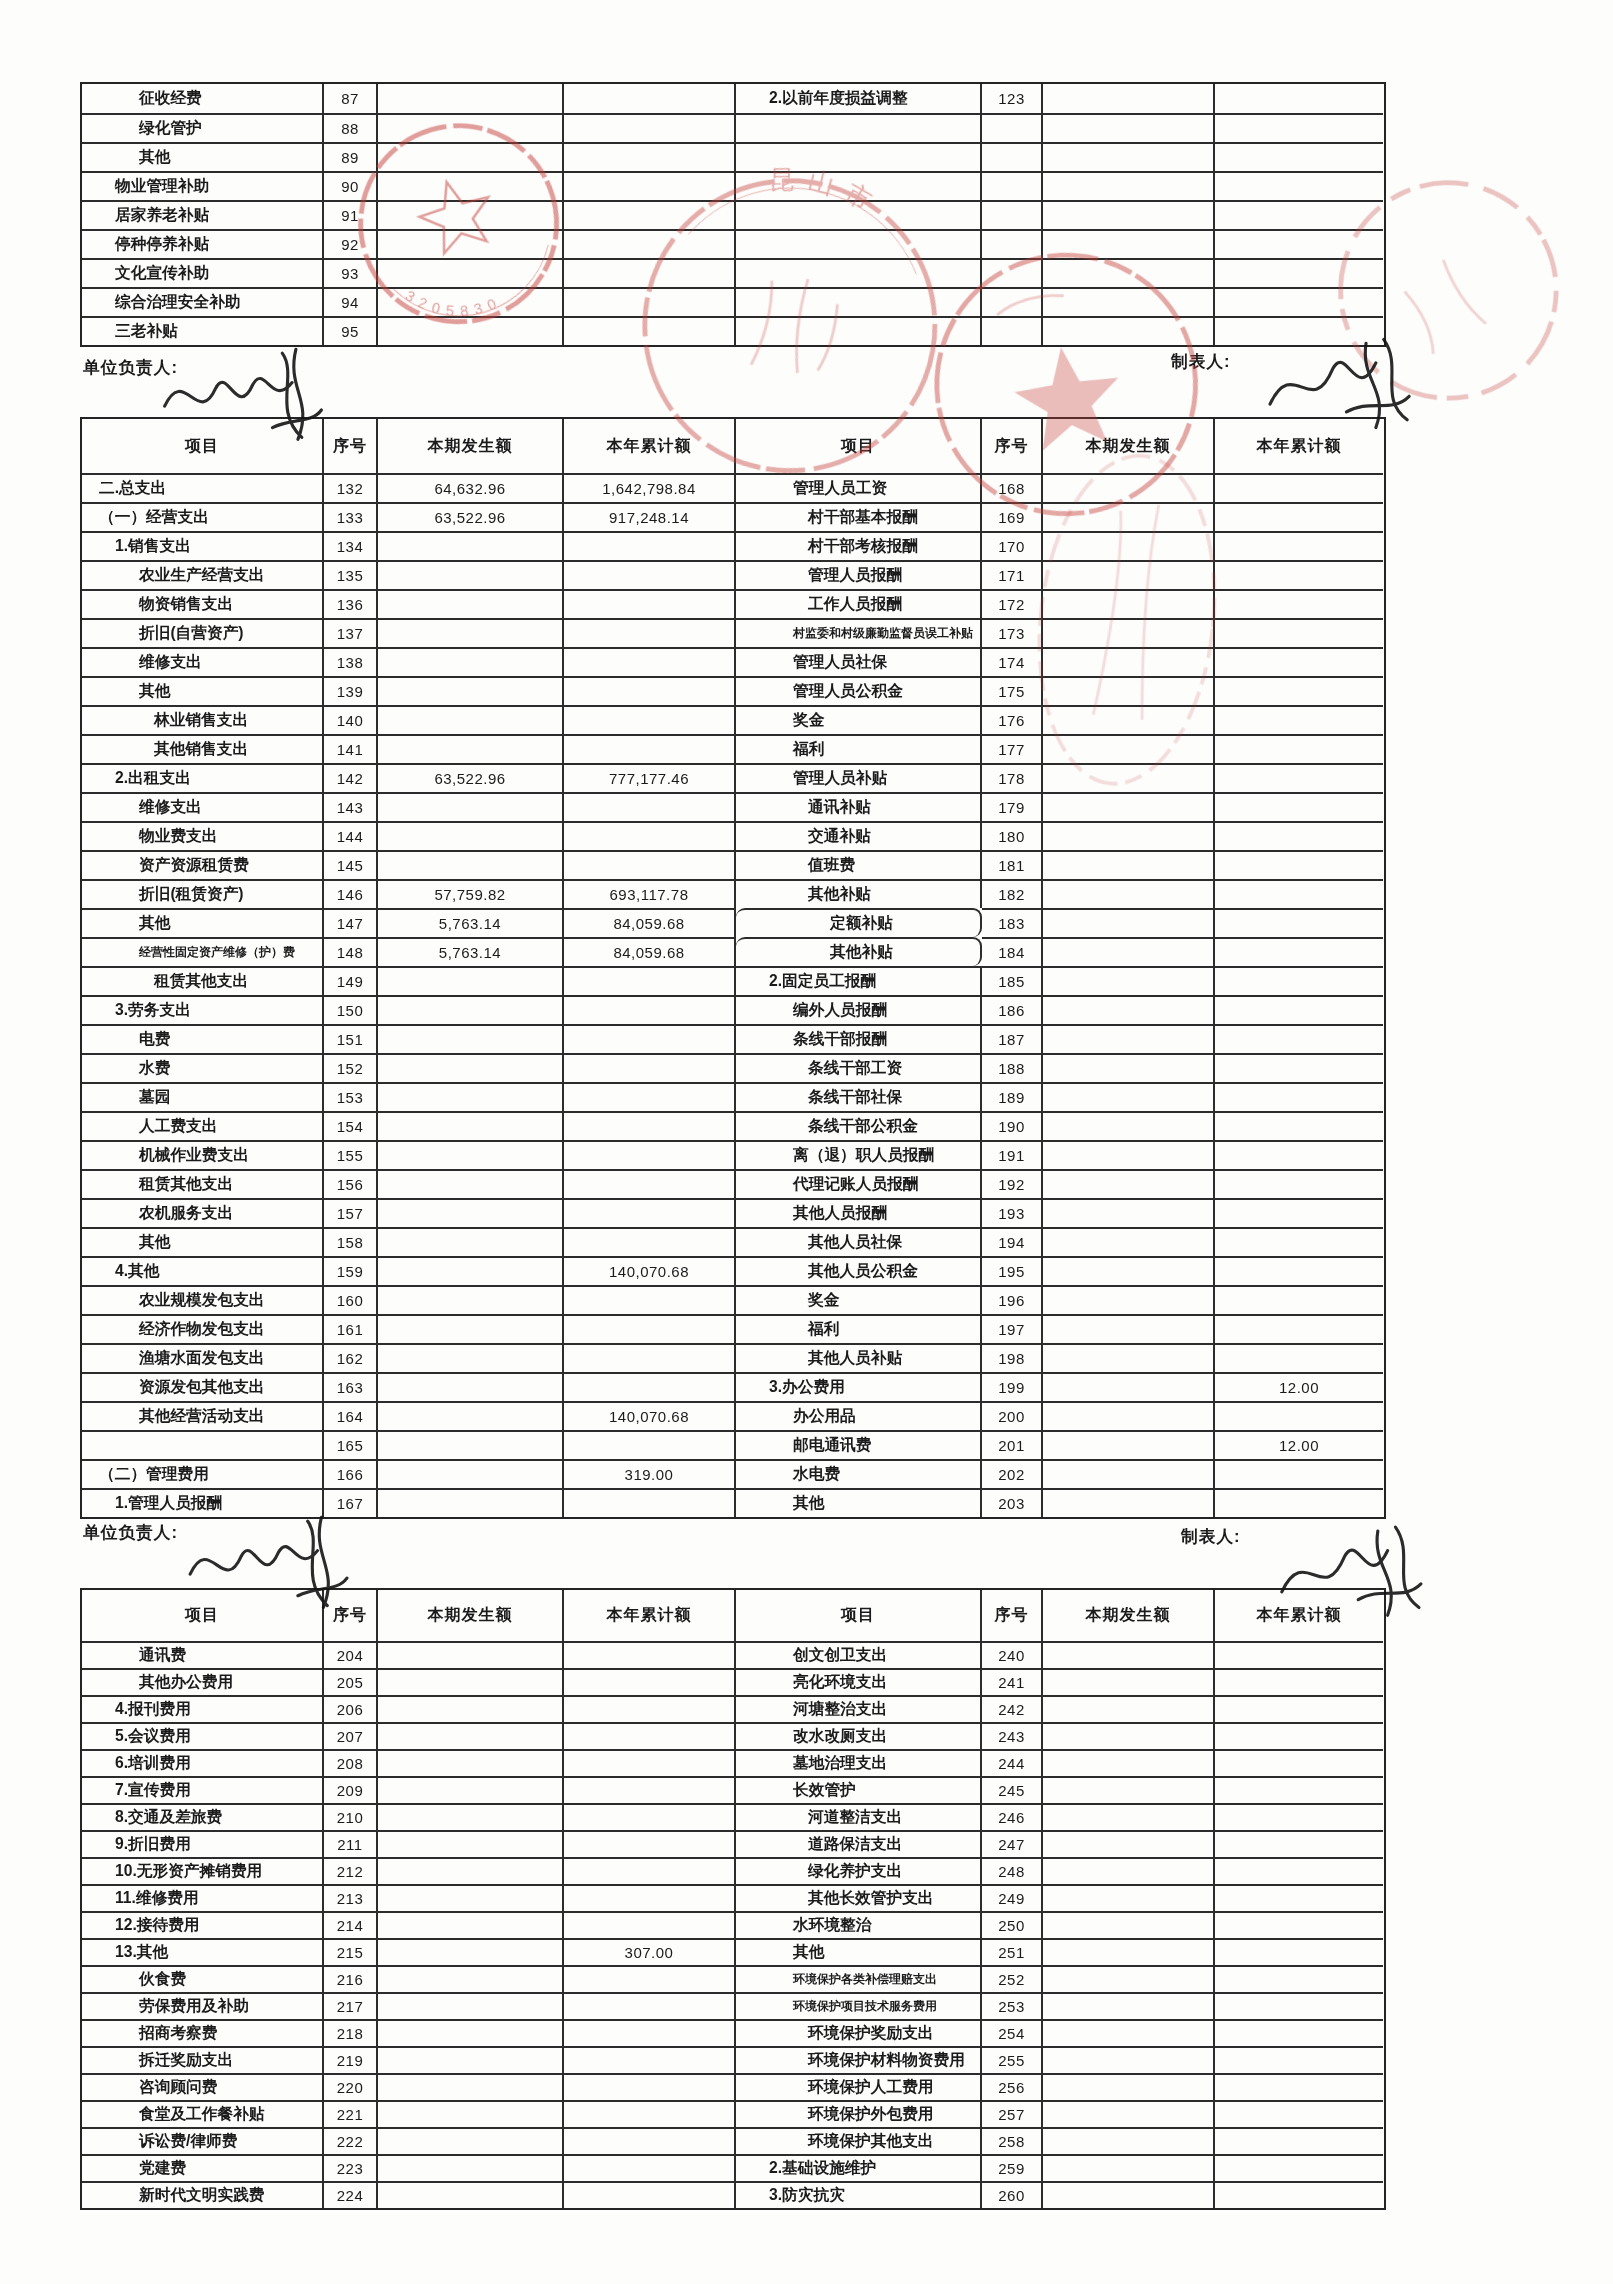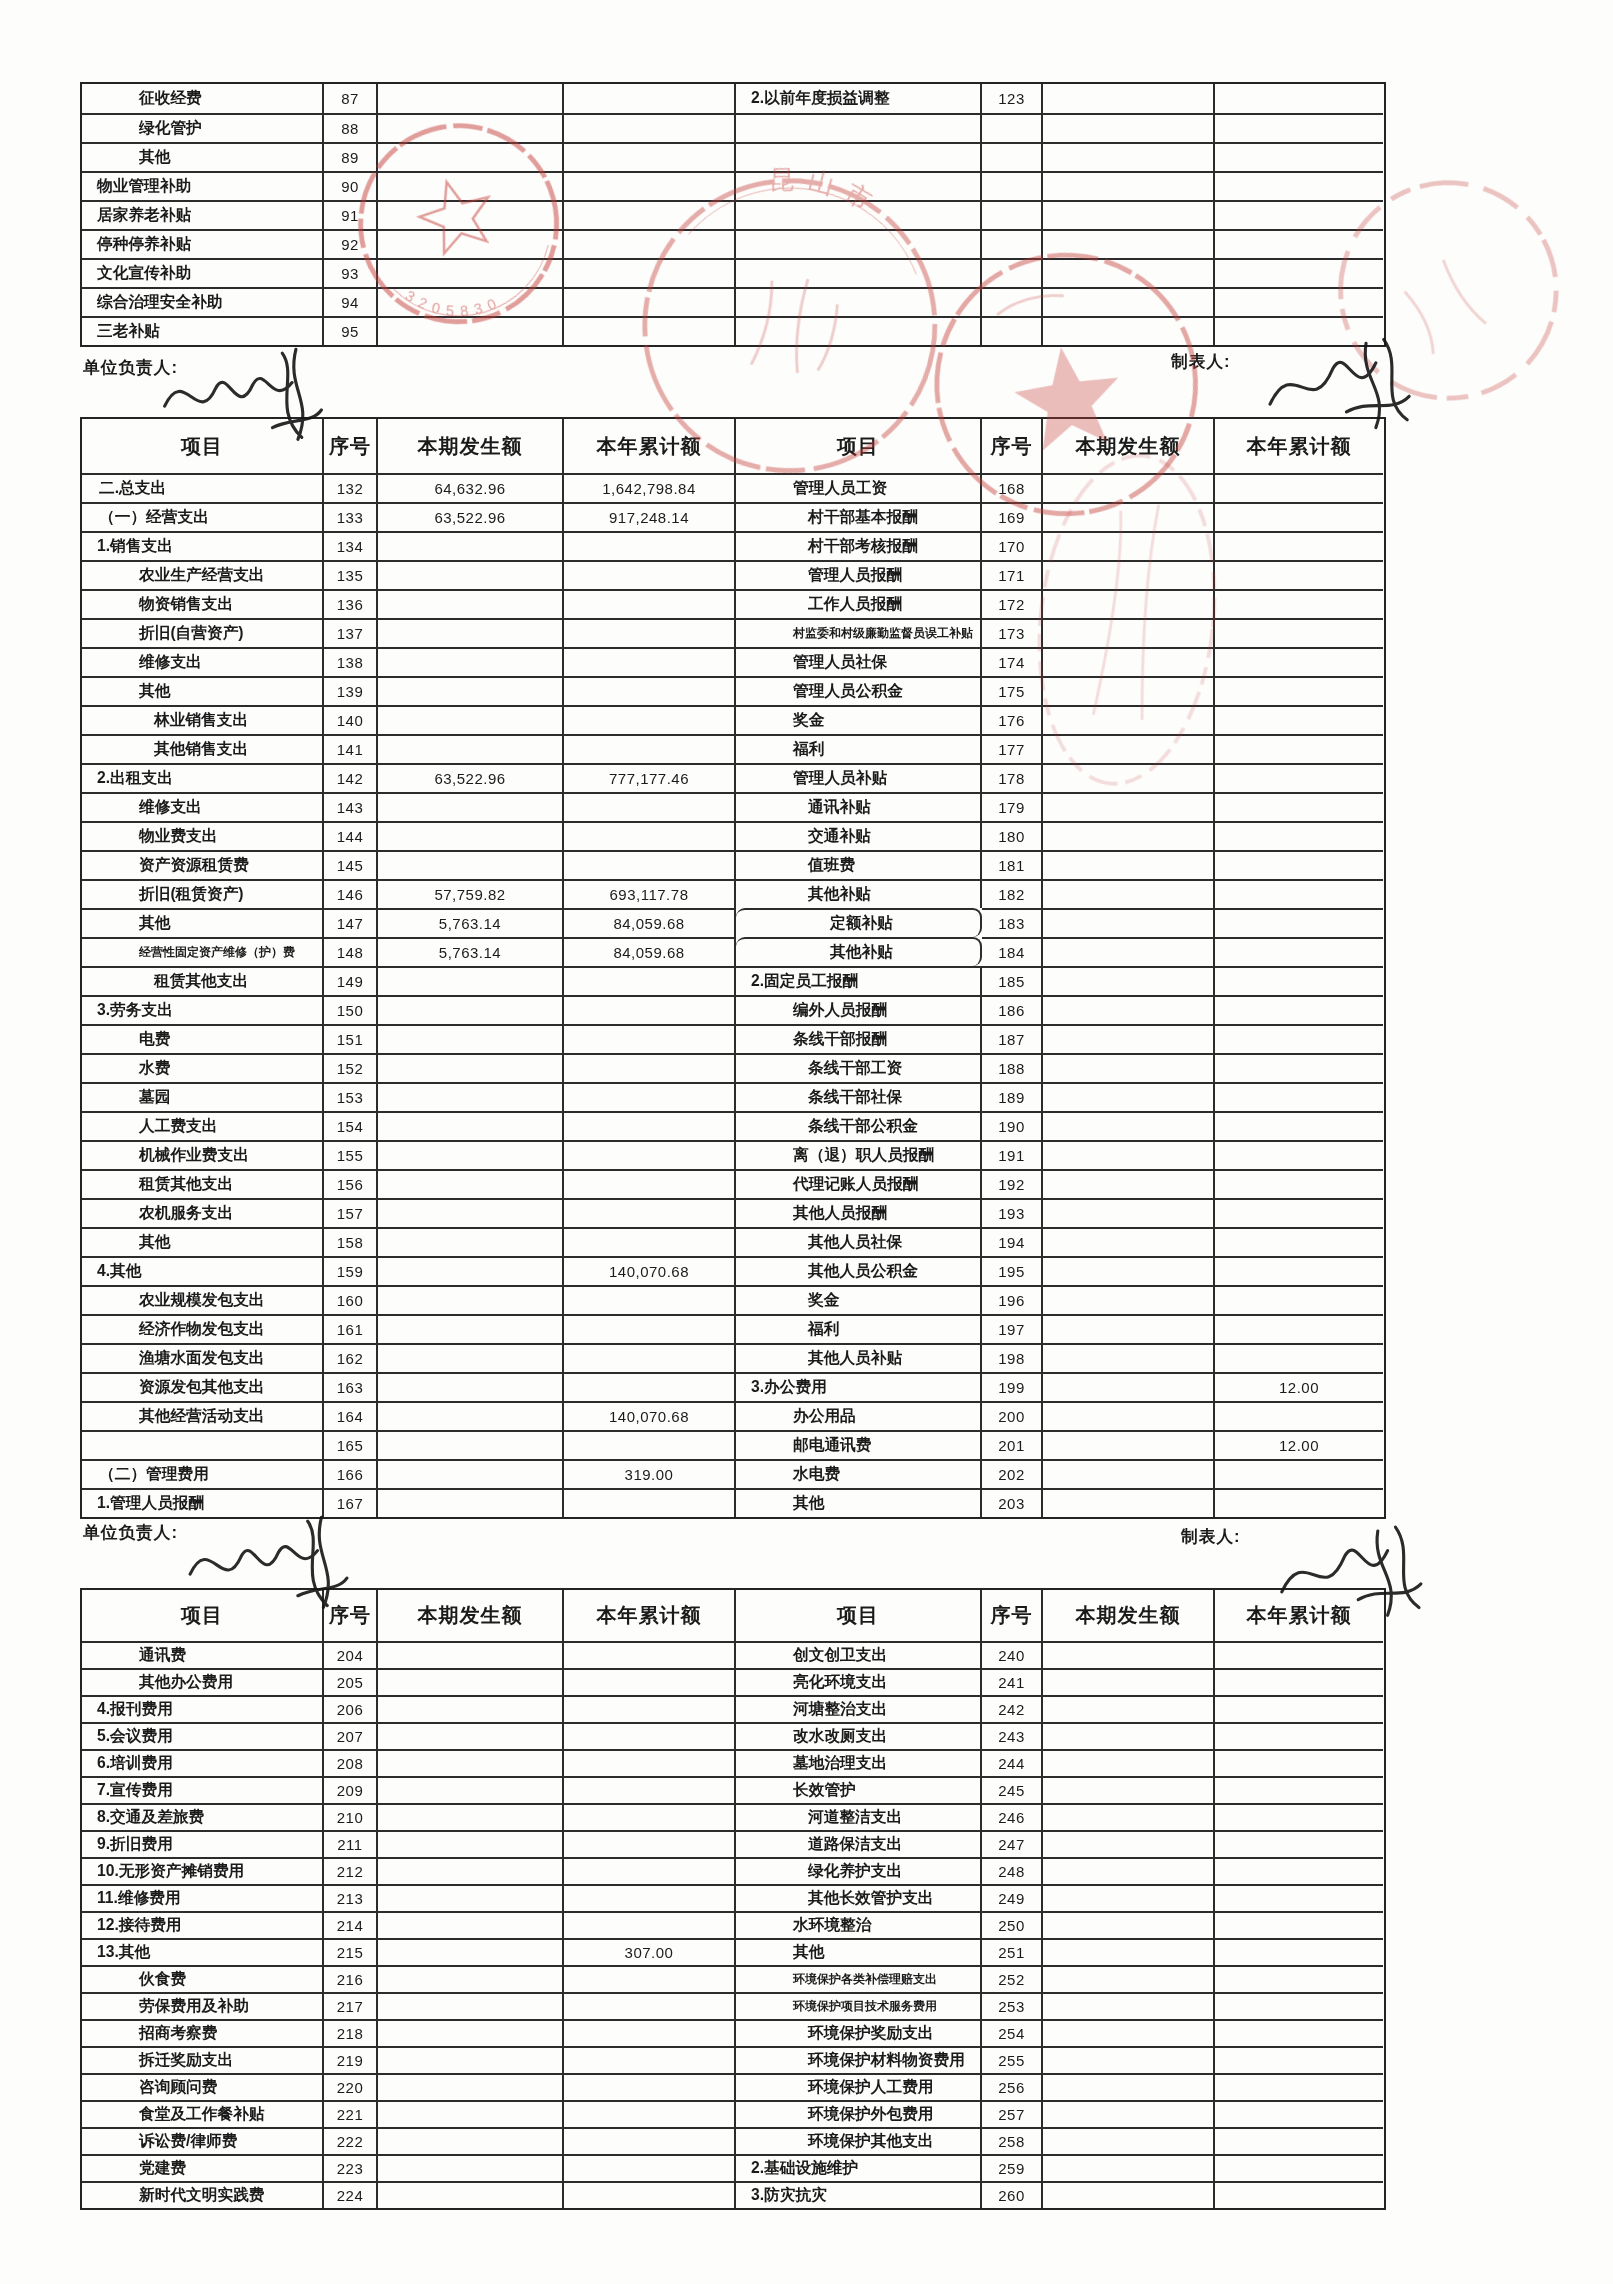--- a/index.html
+++ b/index.html
@@ -11,23 +11,23 @@
   #t-bot{top:1588px;--rowh:27px;--headh:51px;}
   .trow{display:grid;grid-template-columns:242px 54px 186px 172px 246px 61px 172px 168px;height:var(--rowh);}
   .trow.head{height:var(--headh);}
   .c{border-right:2px solid #2c2c2c;border-top:2px solid #2c2c2c;display:flex;align-items:center;
      overflow:hidden;white-space:nowrap;box-sizing:border-box;font-weight:600;}
   .trow:first-child .c{border-top:none;}
   .c:nth-child(8n){border-right:none;}
   .c.num,.c.amt{justify-content:center;padding:0 2px;font-size:15px;font-weight:500;letter-spacing:0.5px;}
   .c.item{font-size:15.7px;}
   .c.item.small{font-size:12px;}
-  .head .c{justify-content:center;font-size:20px;font-weight:700;padding:0;letter-spacing:1px;}
+  .head .c{justify-content:center;font-size:16px;font-weight:700;padding:0;letter-spacing:1px;}
   .ind0{padding-left:17px;}
-  .ind1{padding-left:15px;}
+  .ind1{padding-left:33px;}
   .ind2{padding-left:57px;}
   .ind3{padding-left:72px;}
   .ind4{padding-left:94px;border-radius:9px;}
   .siglabel{position:absolute;font-size:16.7px;font-weight:700;letter-spacing:1px;}
   #overlay{position:absolute;left:0;top:0;width:1613px;height:2285px;pointer-events:none;}
   .stamp{filter:blur(.4px);}
 </style>
 </head>
 <body>
 

